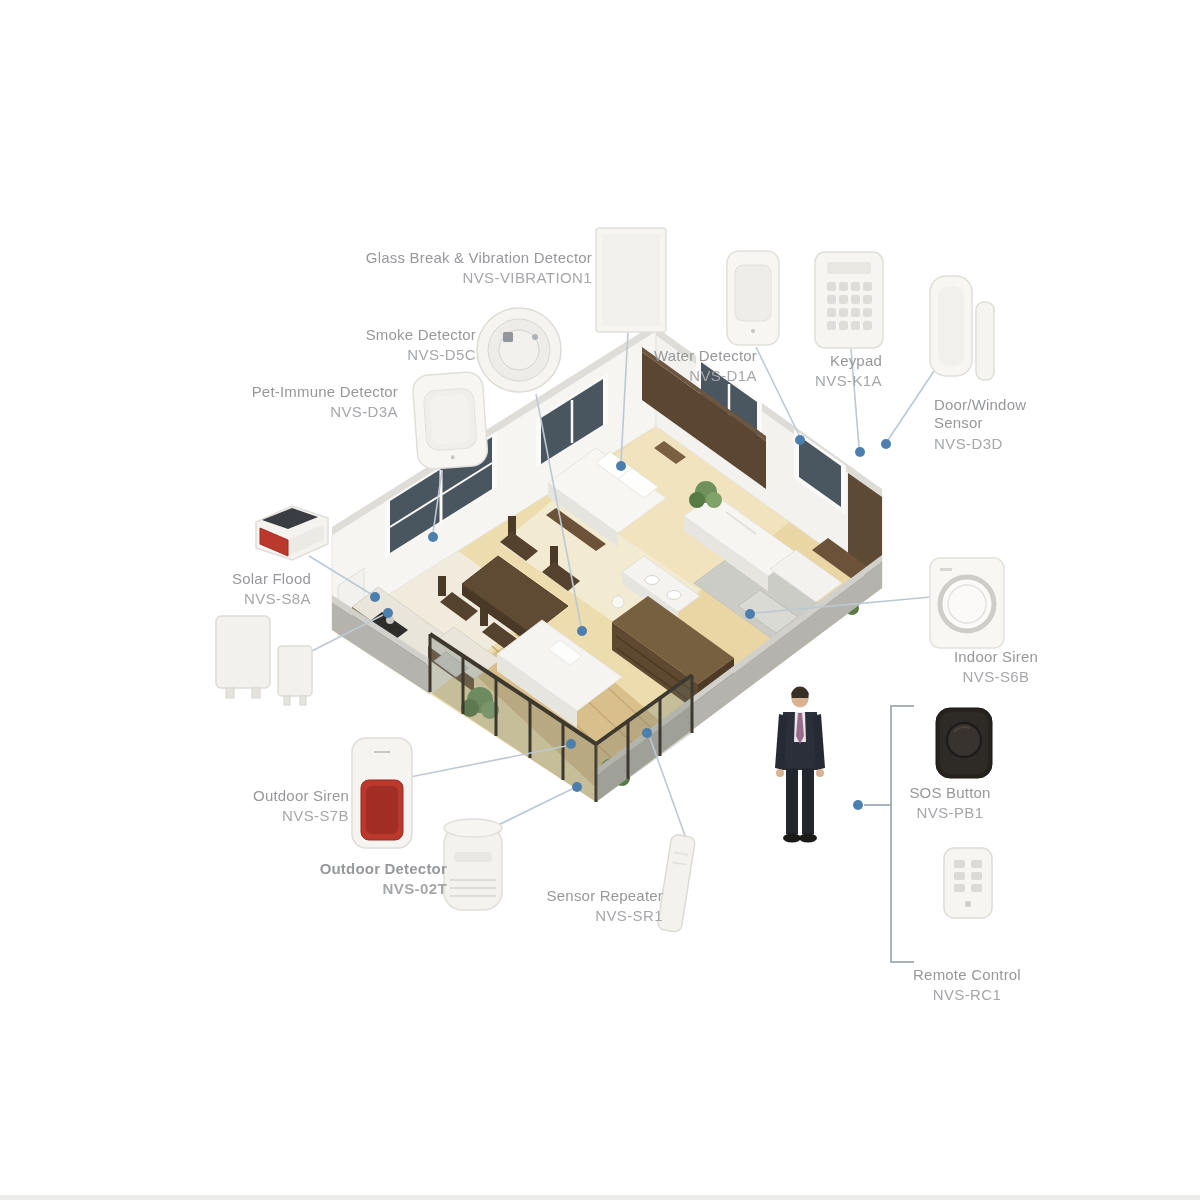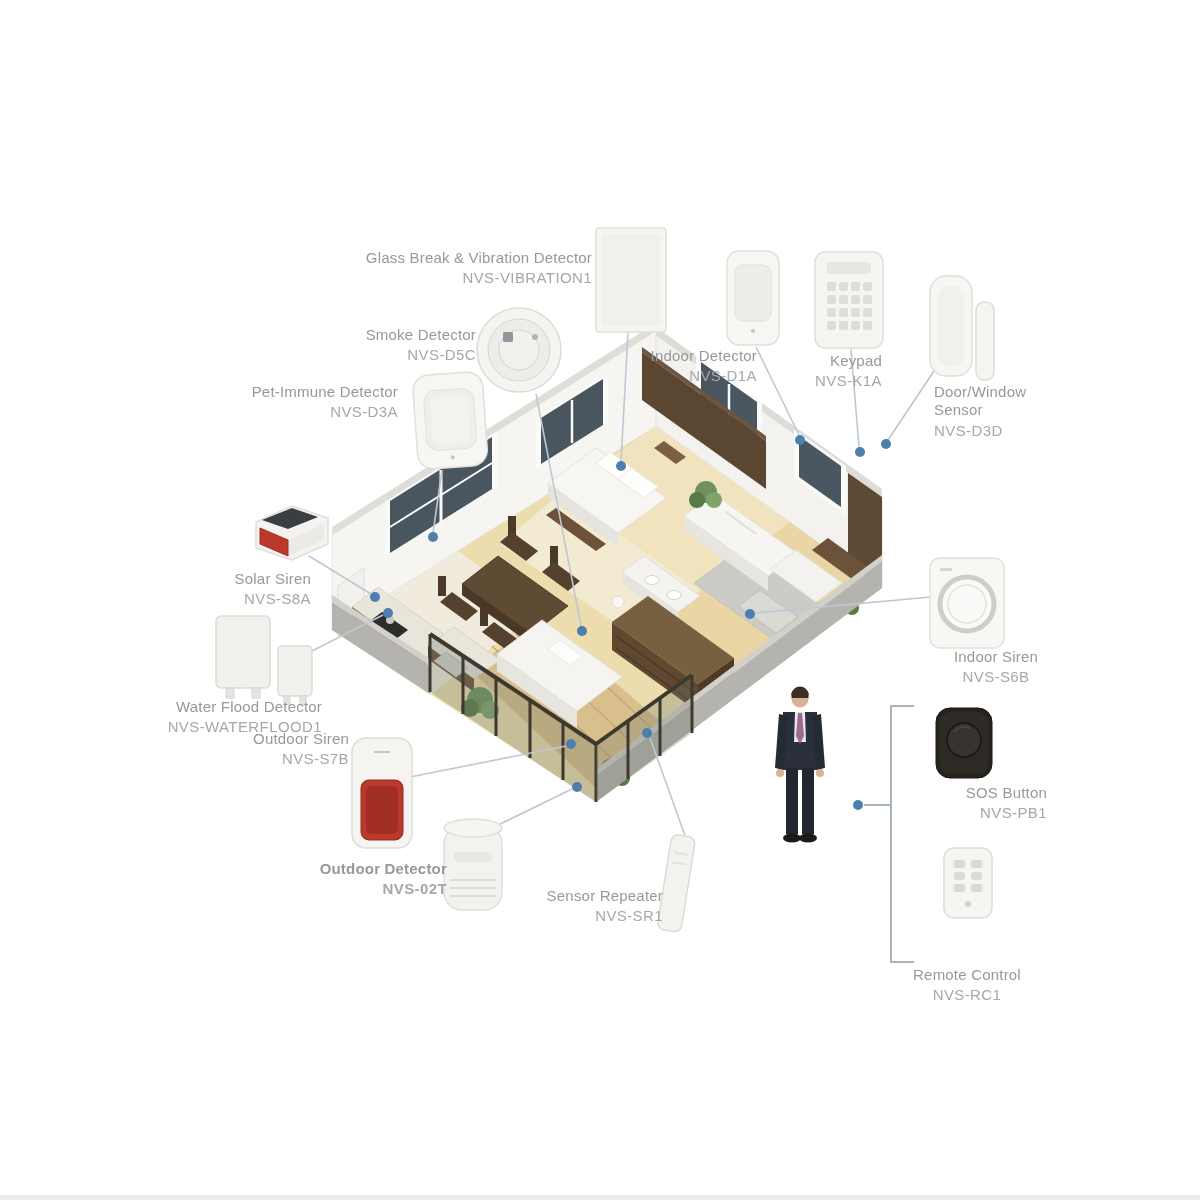--- a/index.html
+++ b/index.html
@@ -353,65 +353,61 @@
     <span>Smoke Detector</span>
     <span class="model">NVS-D5C</span>
   </div>
 
   <div class="device-label al-r" style="left:218px;top:383px;width:180px;">
     <span>Pet-Immune Detector</span>
     <span class="model">NVS-D3A</span>
   </div>
 
   <div class="device-label al-r" style="left:617px;top:347px;width:140px;">
-    <span>Indoor Detector</span>
+    <span>Water Detector</span>
     <span class="model">NVS-D1A</span>
   </div>
 
   <div class="device-label al-r" style="left:772px;top:352px;width:110px;">
     <span>Keypad</span>
     <span class="model">NVS-K1A</span>
   </div>
 
-  <div class="device-label al-l" style="left:934px;top:383px;width:112px;">
+  <div class="device-label al-l" style="left:934px;top:396px;width:112px;">
     <span>Door/Window Sensor</span>
     <span class="model">NVS-D3D</span>
   </div>
 
   <div class="device-label al-r" style="left:181px;top:570px;width:130px;">
-    <span>Solar Siren</span>
+    <span>Solar Flood</span>
     <span class="model">NVS-S8A</span>
   </div>
 
-  <div class="device-label al-r" style="left:132px;top:698px;width:190px;">
-    <span>Water Flood Detector</span>
-    <span class="model">NVS-WATERFLOOD1</span>
-  </div>
-
-  <div class="device-label al-r" style="left:219px;top:730px;width:130px;text-align:right;">
+
+  <div class="device-label al-r" style="left:219px;top:787px;width:130px;text-align:right;">
     <span>Outdoor Siren</span>
     <span class="model">NVS-S7B</span>
   </div>
 
   <div class="device-label al-r" style="left:297px;top:860px;width:150px;font-weight:bold;">
     <span>Outdoor Detector</span>
     <span class="model">NVS-02T</span>
   </div>
 
   <div class="device-label al-r" style="left:513px;top:887px;width:150px;">
     <span>Sensor Repeater</span>
     <span class="model">NVS-SR1</span>
   </div>
 
   <div class="device-label al-c" style="left:926px;top:648px;width:140px;">
     <span>Indoor Siren</span>
     <span class="model">NVS-S6B</span>
   </div>
 
-  <div class="device-label al-c" style="left:907px;top:784px;width:140px;text-align:right;">
+  <div class="device-label al-c" style="left:880px;top:784px;width:140px;">
     <span>SOS Button</span>
     <span class="model">NVS-PB1</span>
   </div>
 
   <div class="device-label al-c" style="left:892px;top:919px;width:150px;margin-top:47px;">
     <span>Remote Control</span>
     <span class="model">NVS-RC1</span>
   </div>
 
   <div class="bottom-strip"></div>

